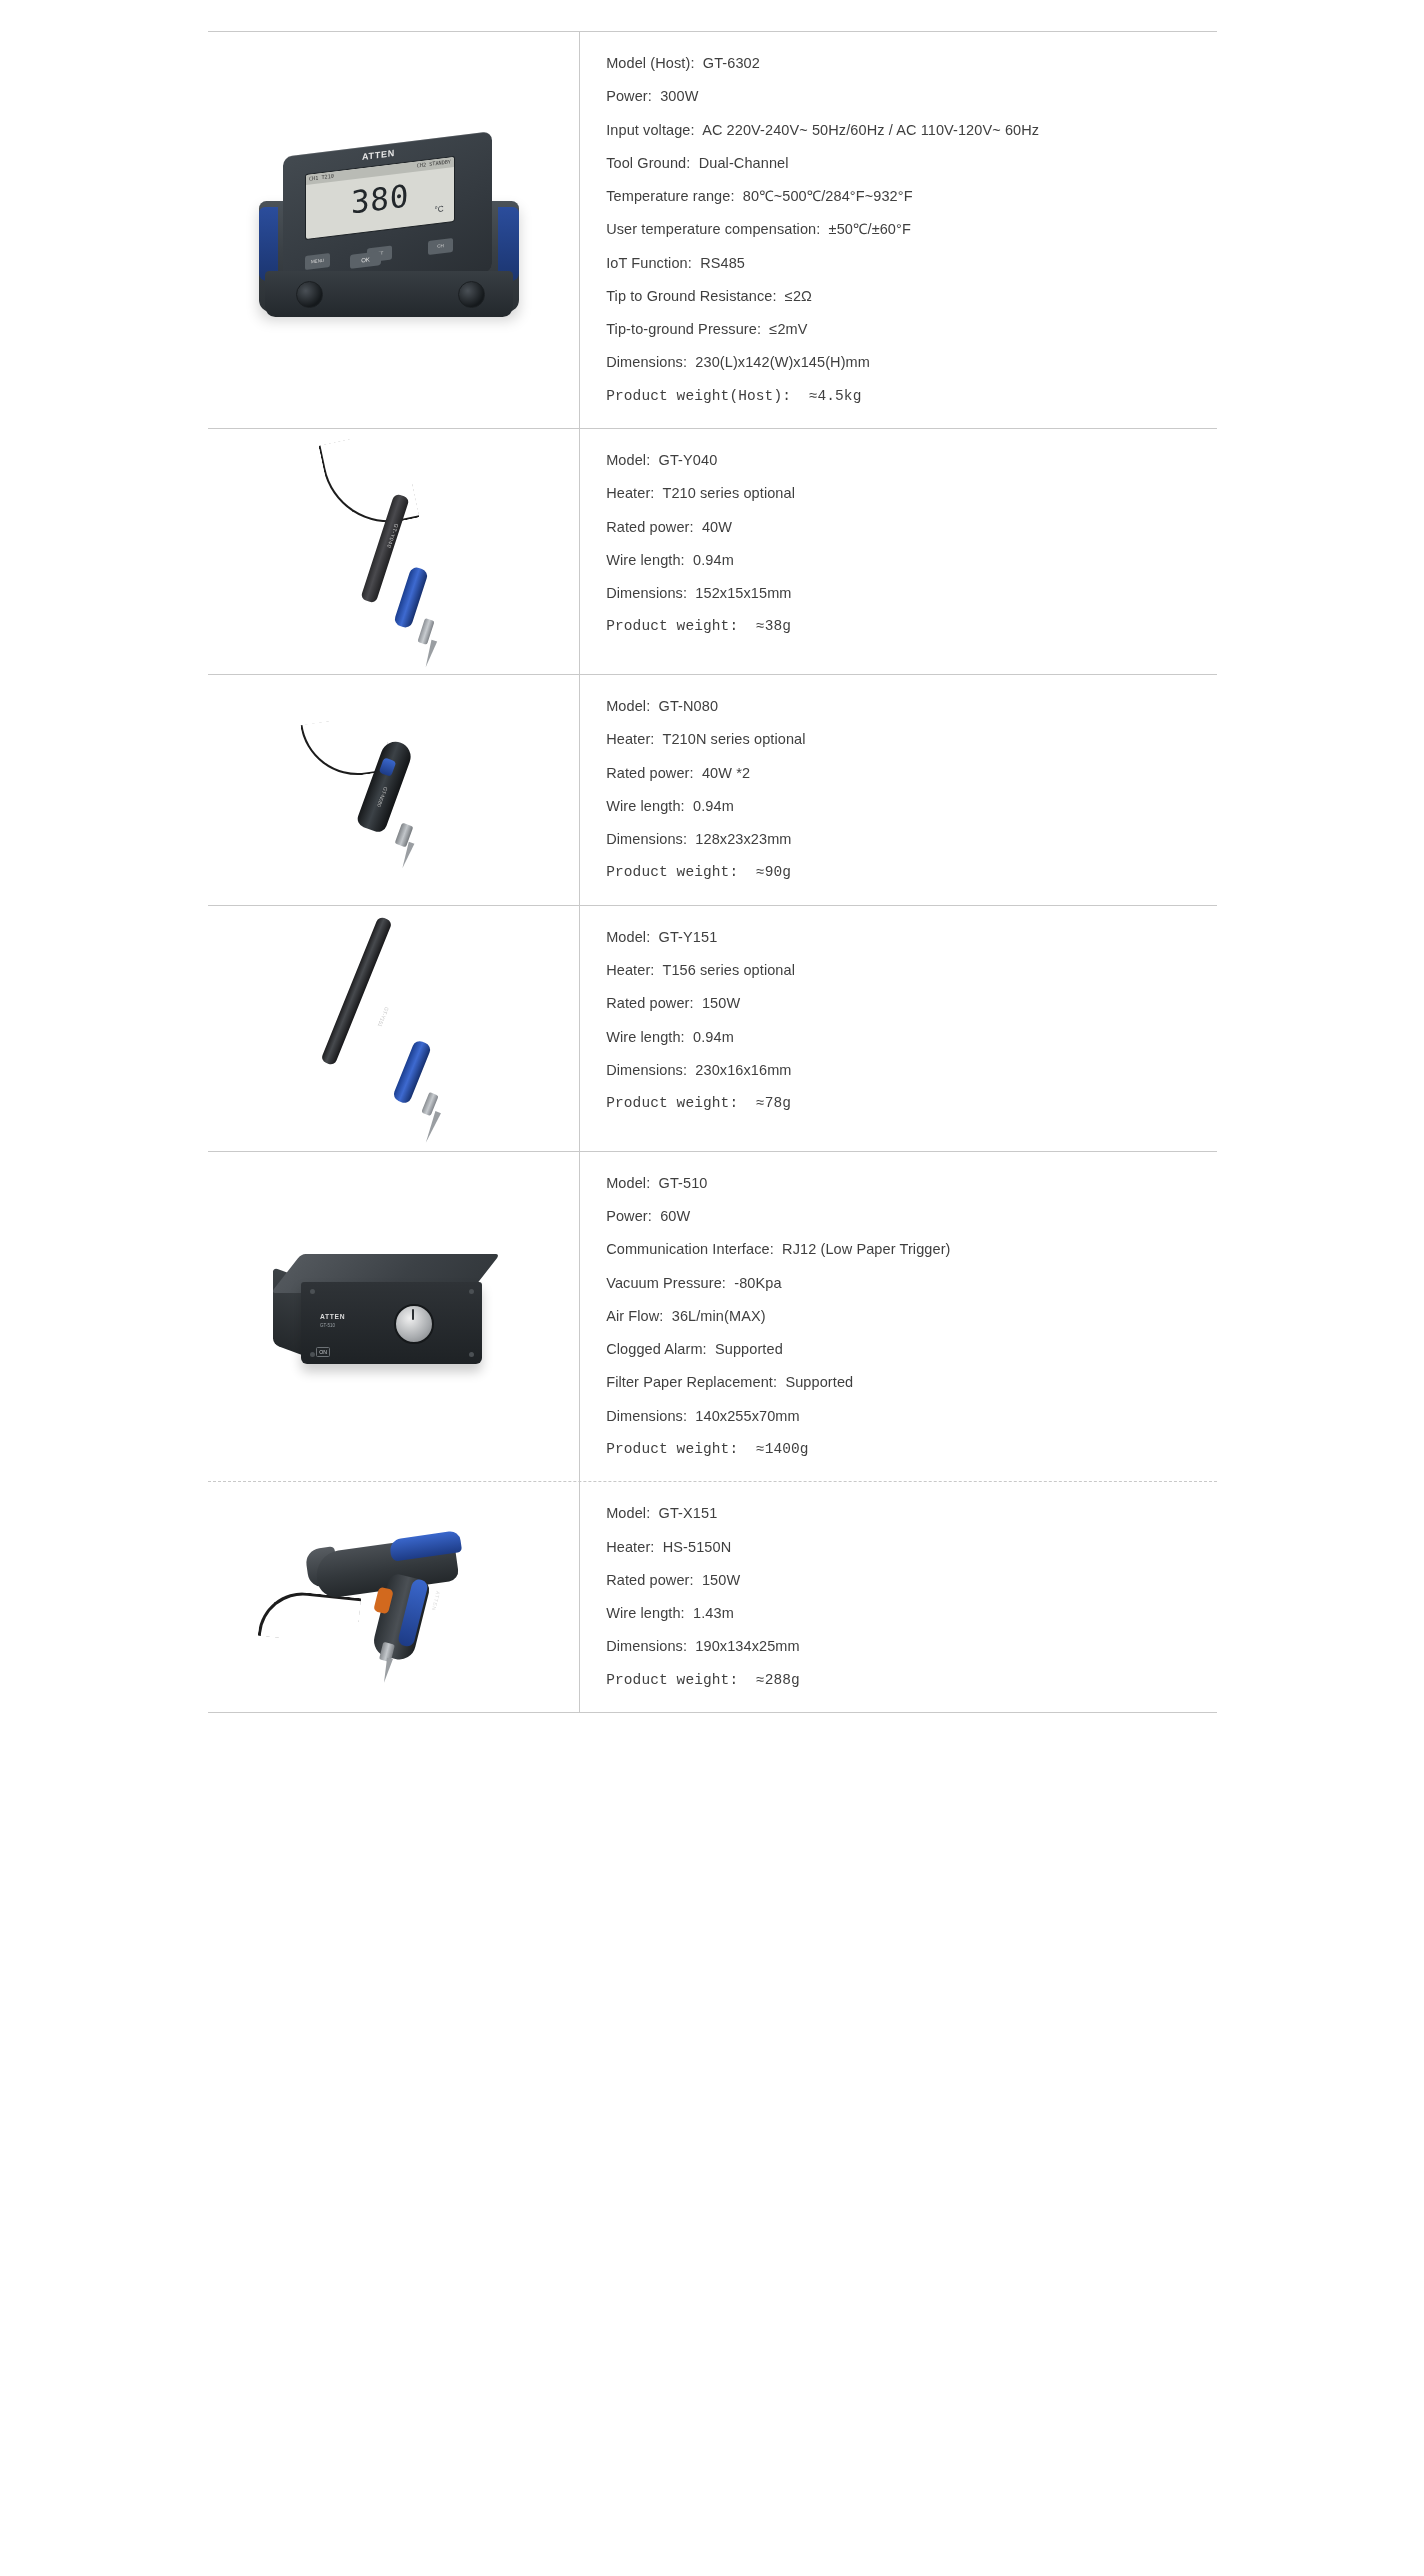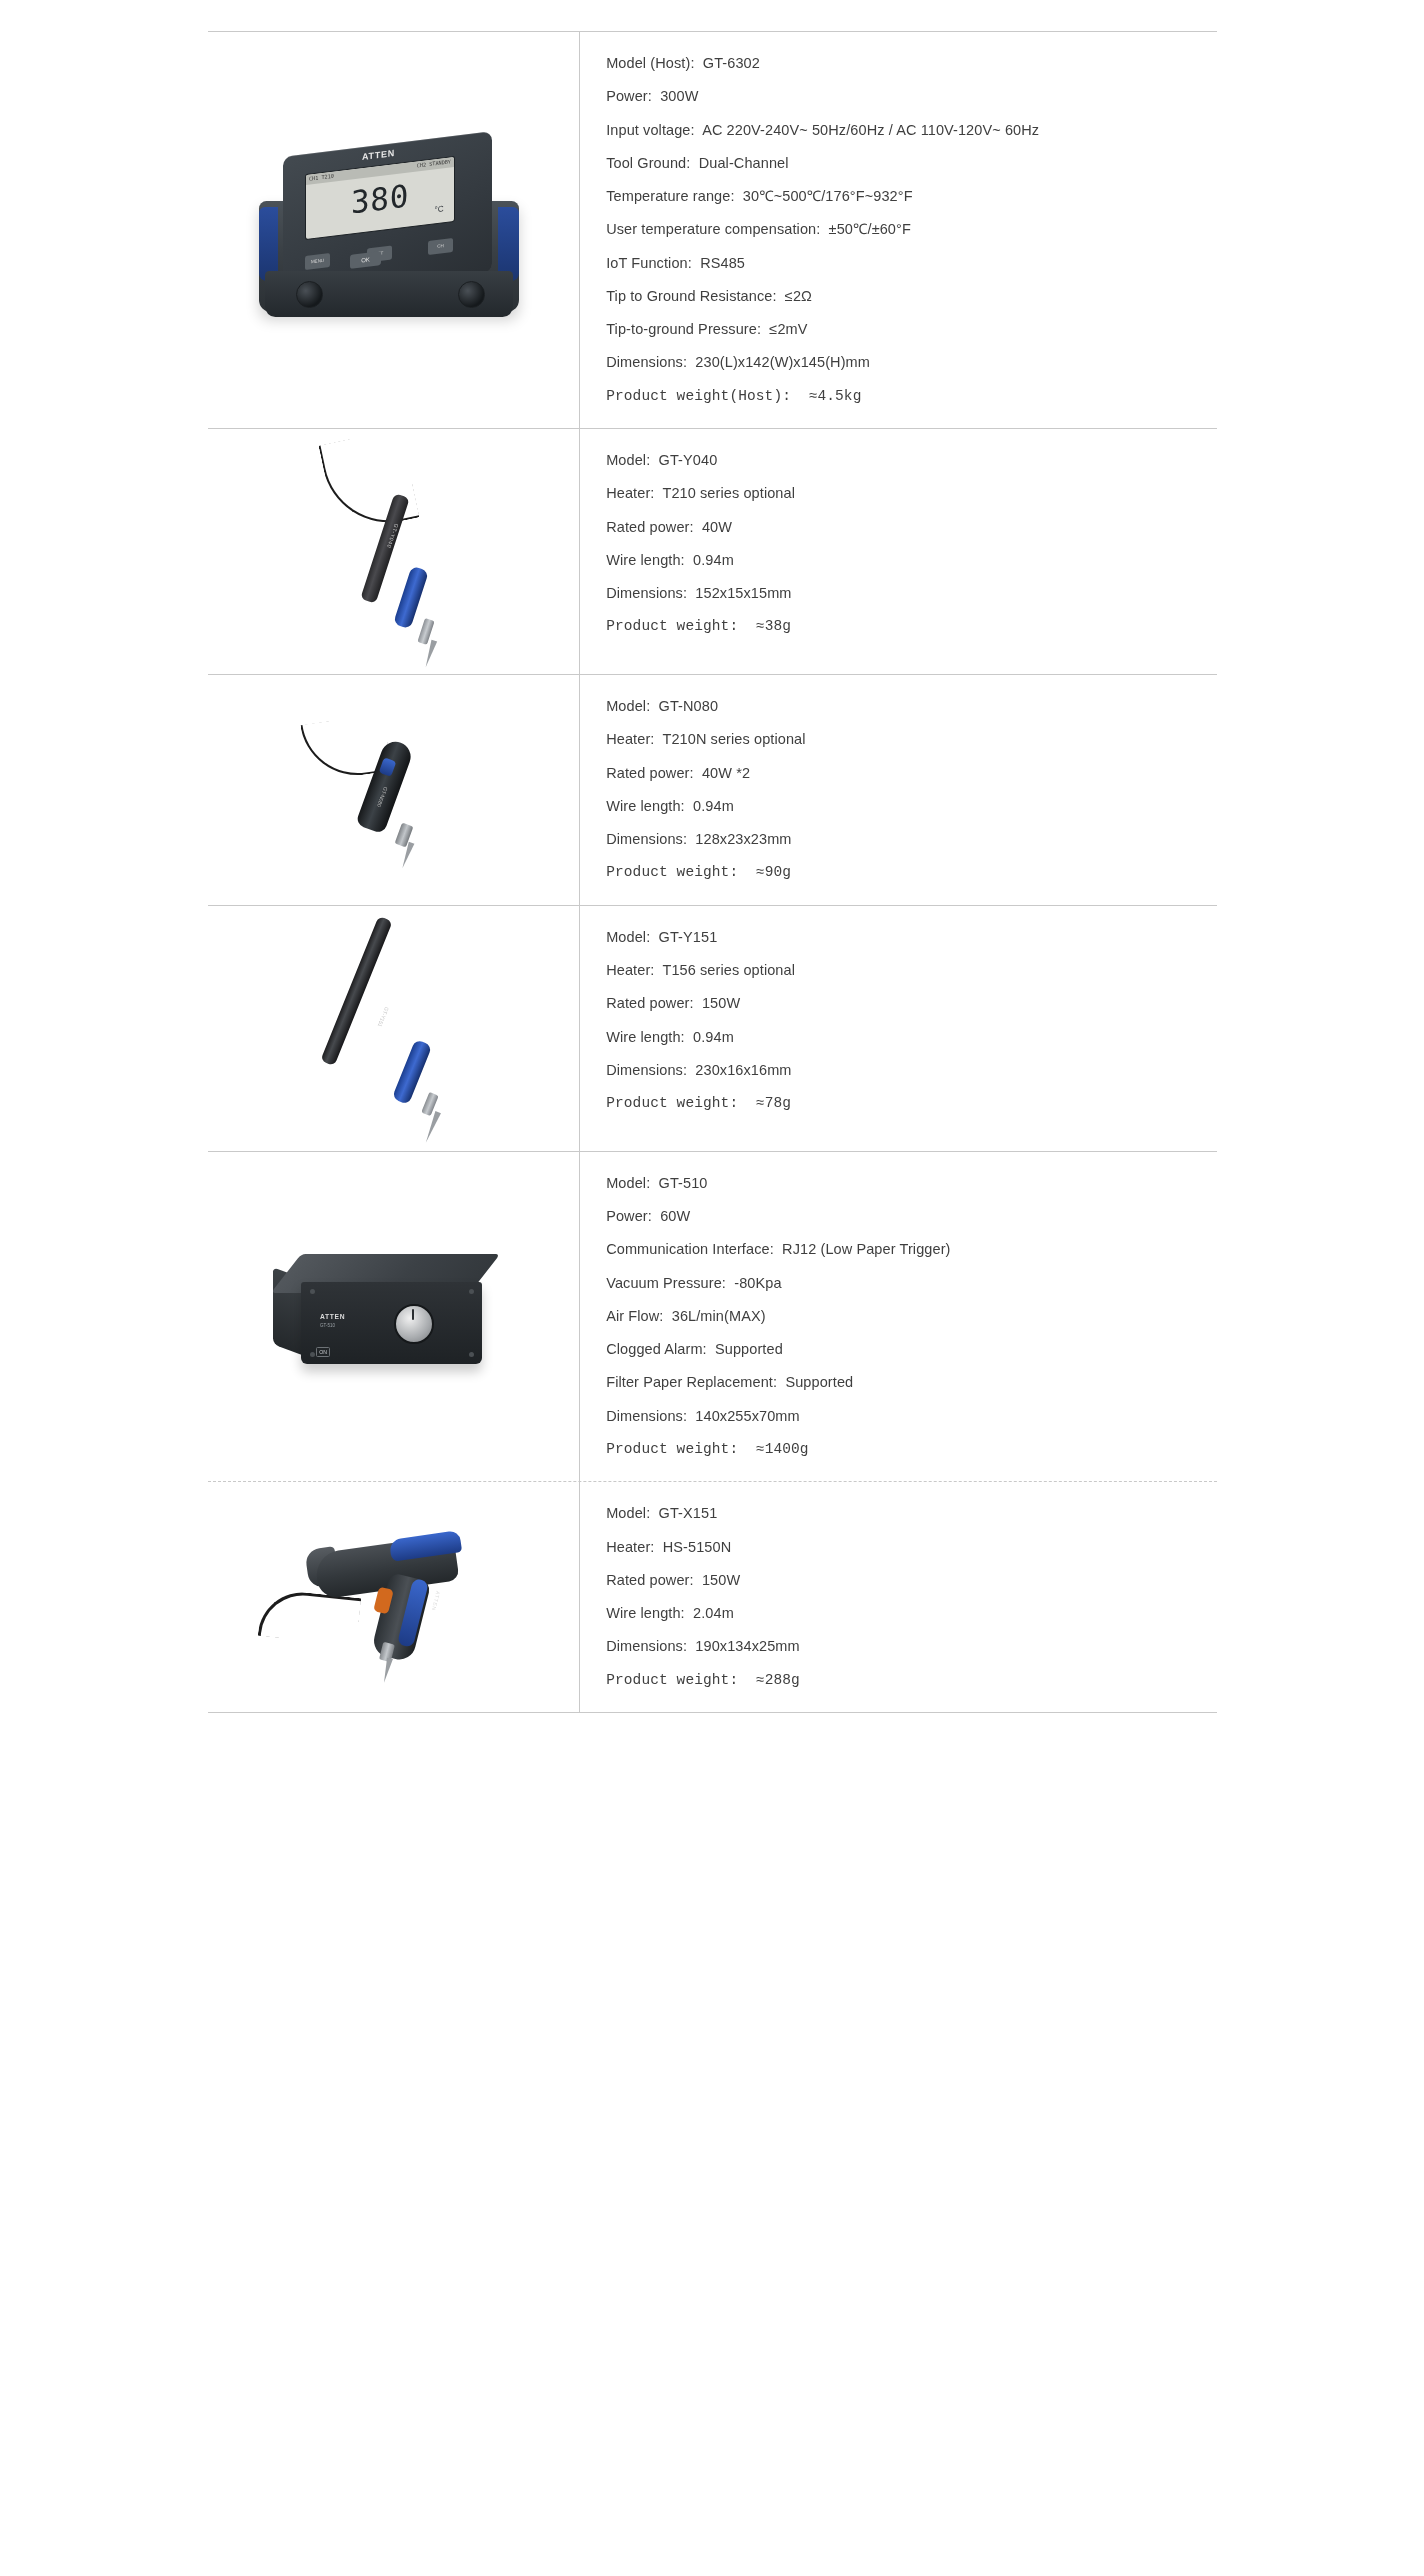--- a/index.html
+++ b/index.html
@@ -653,21 +653,21 @@
           <div class="port p1"></div>
           <div class="port p2"></div>
         </div>
       </div>
       <div class="divider"></div>
       <div class="text-cell">
         <div class="spec-line"><span class="lbl">Model (Host):</span>&nbsp; <span class="val">GT-6302</span></div>
         <div class="spec-line"><span class="lbl">Power:</span>&nbsp; <span class="val">300W</span></div>
         <div class="spec-line"><span class="lbl">Input voltage:</span>&nbsp; <span class="val">AC 220V-240V~ 50Hz/60Hz / AC 110V-120V~ 60Hz</span></div>
         <div class="spec-line"><span class="lbl">Tool Ground:</span>&nbsp; <span class="val">Dual-Channel</span></div>
-        <div class="spec-line"><span class="lbl">Temperature range:</span>&nbsp; <span class="val">30℃~500℃/176°F~932°F</span></div>
+        <div class="spec-line"><span class="lbl">Temperature range:</span>&nbsp; <span class="val">80℃~500℃/284°F~932°F</span></div>
         <div class="spec-line"><span class="lbl">User temperature compensation:</span>&nbsp; <span class="val">±50℃/±60°F</span></div>
         <div class="spec-line"><span class="lbl">IoT Function:</span>&nbsp; <span class="val">RS485</span></div>
         <div class="spec-line"><span class="lbl">Tip to Ground Resistance:</span>&nbsp; <span class="val">≤2Ω</span></div>
         <div class="spec-line"><span class="lbl">Tip-to-ground Pressure:</span>&nbsp; <span class="val">≤2mV</span></div>
         <div class="spec-line"><span class="lbl">Dimensions:</span>&nbsp; <span class="val">230(L)x142(W)x145(H)mm</span></div>
         <div class="spec-line"><span class="lbl">Product weight(Host):</span>&nbsp; <span class="val">≈4.5kg</span></div>
       </div>
     </div>
 
     <div class="spec-row">
@@ -778,21 +778,21 @@
           <div class="brand">ATTEN</div>
           <div class="nozzle"></div>
           <div class="tip"></div>
         </div>
       </div>
       <div class="divider"></div>
       <div class="text-cell">
         <div class="spec-line"><span class="lbl">Model:</span>&nbsp; <span class="val">GT-X151</span></div>
         <div class="spec-line"><span class="lbl">Heater:</span>&nbsp; <span class="val">HS-5150N</span></div>
         <div class="spec-line"><span class="lbl">Rated power:</span>&nbsp; <span class="val">150W</span></div>
-        <div class="spec-line"><span class="lbl">Wire length:</span>&nbsp; <span class="val">2.04m</span></div>
+        <div class="spec-line"><span class="lbl">Wire length:</span>&nbsp; <span class="val">1.43m</span></div>
         <div class="spec-line"><span class="lbl">Dimensions:</span>&nbsp; <span class="val">190x134x25mm</span></div>
         <div class="spec-line"><span class="lbl">Product weight:</span>&nbsp; <span class="val">≈288g</span></div>
       </div>
     </div>
 
   </div>
 </div>
 
 
 </body></html>

